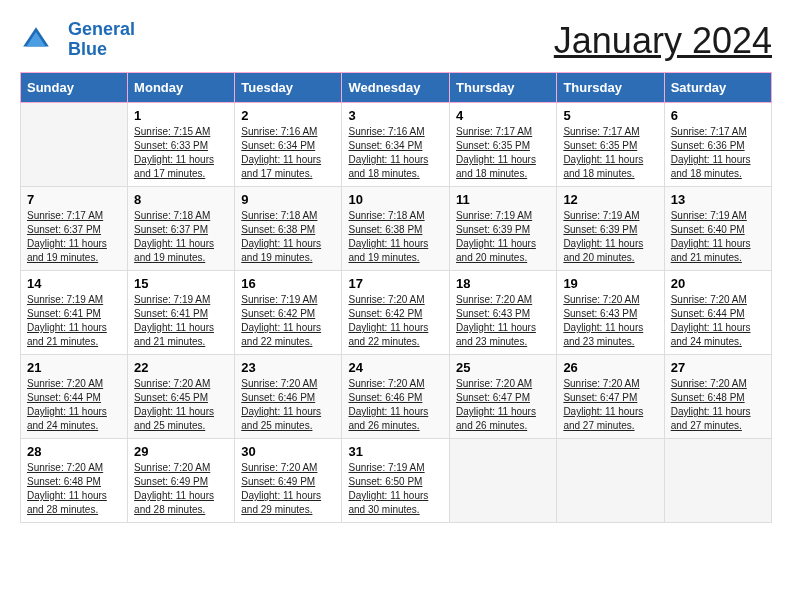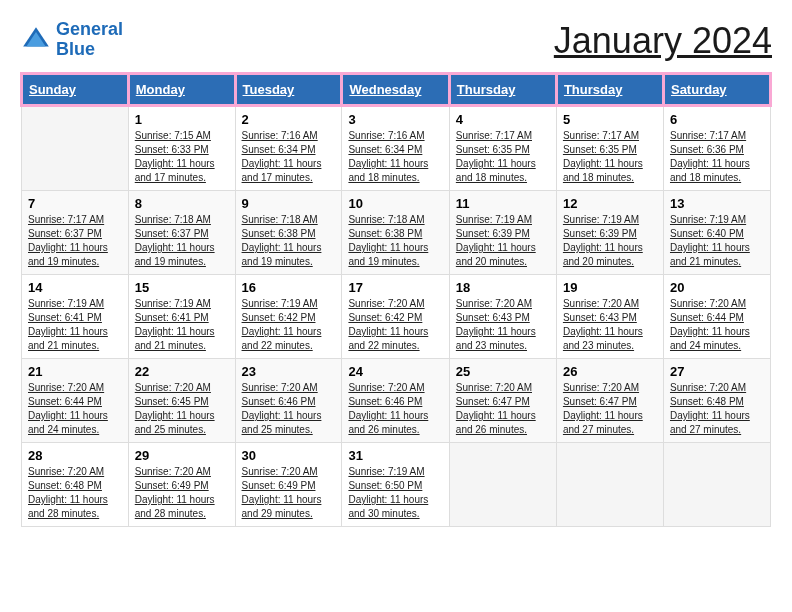--- a/index.html
+++ b/index.html
@@ -12,21 +12,21 @@
     }
     .header {
       display: flex;
       justify-content: space-between;
       align-items: flex-start;
       margin-bottom: 10px;
     }
     .logo {
       display: flex;
       align-items: center;
-      gap: 4px;
+      gap: 16px;
     }
     .logo-text {
       font-size: 18px;
       font-weight: bold;
       color: #1a1a1a;
       line-height: 1.1;
     }
     .logo-text .blue { color: #1e6bb8; }
     .logo-icon {
       width: 32px;
@@ -50,22 +50,21 @@
       border-collapse: collapse;
       border: 1px solid #ccc;
     }
     .calendar th {
       background-color: #2c6db5;
       color: #fff;
       font-size: 13px;
       font-weight: bold;
       padding: 7px 6px;
       text-align: left;
-      border: 3px solid #f9a8d4;
-      text-decoration: underline;
+      border: 1px solid #f9a8d4;
     }
     .calendar td {
       vertical-align: top;
       padding: 5px 6px;
       font-size: 10.5px;
       border: 1px solid #ddd;
       width: 108px;
       min-height: 80px;
       background: #fff;
     }

